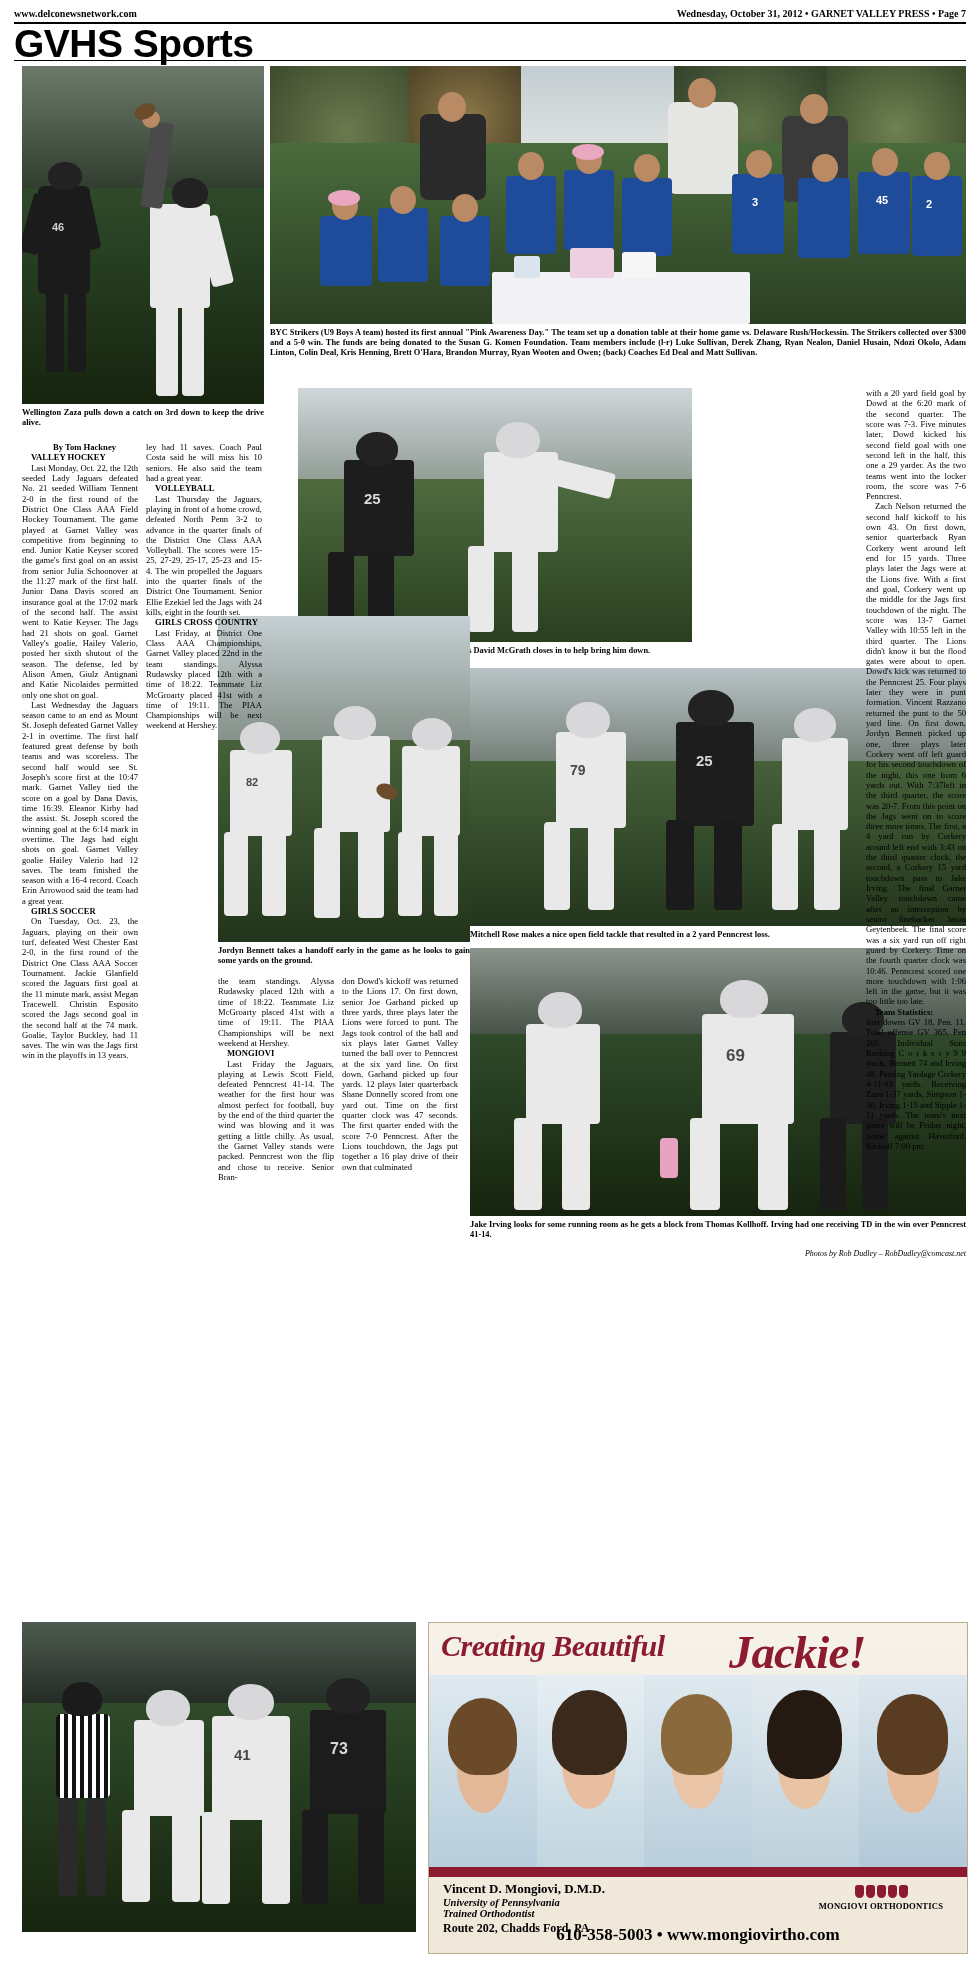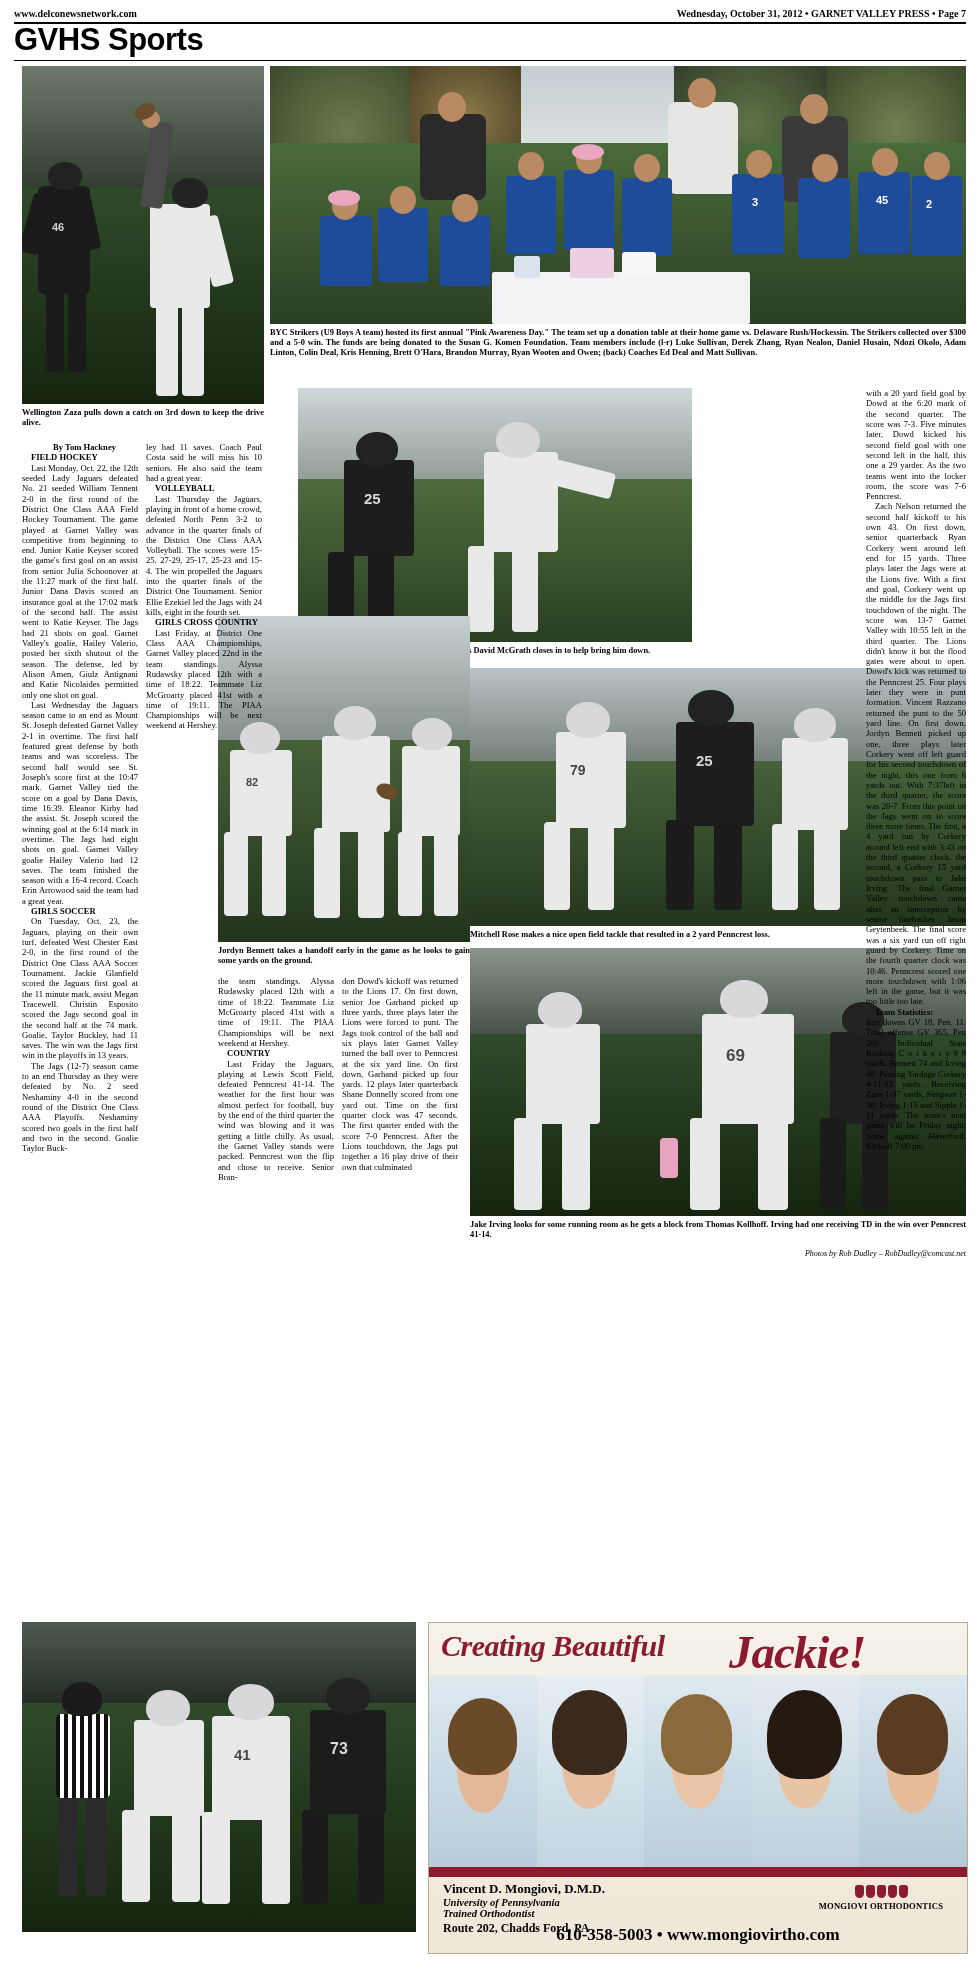--- a/index.html
+++ b/index.html
@@ -7,21 +7,21 @@
   .page{position:relative;width:936px;height:1974px;padding:0;box-sizing:border-box;}
 
   
   .topbar{position:absolute;left:14px;top:8px;width:952px;height:16px;font-family:"Liberation Serif",serif;font-size:10px;font-weight:bold;}
   .topbar .left{position:absolute;left:0;top:0;}
   .topbar .right{position:absolute;right:0;top:0;}
   .rule{position:absolute;left:14px;width:952px;height:2px;background:#000;}
 
   
   .masthead{position:absolute;left:14px;top:24px;width:952px;height:34px;}
-  .mh-left{position:absolute;left:0;top:-2px;font-family:"Liberation Sans",sans-serif;font-weight:bold;font-size:31px;letter-spacing:-0.5px;}
+  .mh-left{position:absolute;left:0;top:-2px;font-family:"Liberation Sans",sans-serif;font-weight:bold;font-size:39px;letter-spacing:-0.5px;}
   .mh-right{position:absolute;left:272px;top:2px;font-family:"Liberation Serif",serif;font-weight:bold;font-style:italic;font-size:27px;letter-spacing:-0.4px;}
 
   
   .photo{position:absolute;background:#2b2b2b;overflow:hidden;}
   .cap{position:absolute;font-family:"Liberation Serif",serif;font-size:8.4px;font-weight:bold;line-height:1.18;text-align:justify;}
 
   
   .col{position:absolute;font-family:"Liberation Serif",serif;font-size:8.6px;line-height:1.2;text-align:justify;}
   .col p{margin:0 0 0 0;text-indent:9px;}
   .hd{font-weight:bold;text-indent:0;margin-top:2px;}
@@ -259,40 +259,39 @@
     <div class="wht" style="left:240px;top:190px;width:28px;height:92px;"></div>
     <div class="blk" style="left:288px;top:88px;width:76px;height:104px;background:#1c1c1c;"></div>
     <div class="num" style="left:308px;top:118px;color:#d8d8d8;font-size:16px;">73</div>
     <div class="helmd" style="left:304px;top:56px;width:44px;height:36px;"></div>
     <div class="blk" style="left:280px;top:188px;width:26px;height:94px;"></div>
     <div class="blk" style="left:336px;top:188px;width:26px;height:94px;"></div>
   </div>
 
   <div class="col" style="left:22px;top:442px;width:116px;">
     <p class="byline">By Tom Hackney</p>
-    <p class="hd">FIELD HOCKEY</p>
+    <p class="hd">VALLEY HOCKEY</p>
     <p>Last Monday, Oct. 22, the 12th seeded Lady Jaguars defeated No. 21 seeded William Tennent 2-0 in the first round of the District One Class AAA Field Hockey Tournament. The game played at Garnet Valley was competitive from beginning to end. Junior Katie Keyser scored the game's first goal on an assist from senior Julia Schoonover at the 11:27 mark of the first half. Junior Dana Davis scored an insurance goal at the 17:02 mark of the second half. The assist went to Katie Keyser. The Jags had 21 shots on goal. Garnet Valley's goalie, Hailey Valerio, posted her sixth shutout of the season. The defense, led by Alison Amen, Giulz Antignani and Katie Nicolaides permitted only one shot on goal.</p>
     <p>Last Wednesday the Jaguars season came to an end as Mount St. Joseph defeated Garnet Valley 2-1 in overtime. The first half featured great defense by both teams and was scoreless. The second half would see St. Joseph's score first at the 10:47 mark. Garnet Valley tied the score on a goal by Dana Davis, time 16:39. Eleanor Kirby had the assist. St. Joseph scored the winning goal at the 6:14 mark in overtime. The Jags had eight shots on goal. Garnet Valley goalie Hailey Valerio had 12 saves. The team finished the season with a 16-4 record. Coach Erin Arrowood said the team had a great year.</p>
     <p class="hd">GIRLS SOCCER</p>
     <p>On Tuesday, Oct. 23, the Jaguars, playing on their own turf, defeated West Chester East 2-0, in the first round of the District One Class AAA Soccer Tournament. Jackie Glanfield scored the Jaguars first goal at the 11 minute mark, assist Megan Tracewell. Christin Esposito scored the Jags second goal in the second half at the 74 mark. Goalie, Taylor Buckley, had 11 saves. The win was the Jags first win in the playoffs in 13 years.</p>
-    <p>The Jags (12-7) season came to an end Thursday as they were defeated by No. 2 seed Neshaminy 4-0 in the second round of the District One Class AAA Playoffs. Neshaminy scored two goals in the first half and two in the second. Goalie Taylor Buck-</p>
   </div>
 
   <div class="col" style="left:146px;top:442px;width:116px;">
     <p style="text-indent:0;">ley had 11 saves. Coach Paul Costa said he will miss his 10 seniors. He also said the team had a great year.</p>
     <p class="hd">VOLLEYBALL</p>
     <p>Last Thursday the Jaguars, playing in front of a home crowd, defeated North Penn 3-2 to advance in the quarter finals of the District One Class AAA Volleyball. The scores were 15-25, 27-29, 25-17, 25-23 and 15-4. The win propelled the Jaguars into the quarter finals of the District One Tournament. Senior Ellie Ezekiel led the Jags with 24 kills, eight in the fourth set.</p>
     <p class="hd">GIRLS CROSS COUNTRY</p>
     <p>Last Friday, at District One Class AAA Championships, Garnet Valley placed 22nd in the team standings. Alyssa Rudawsky placed 12th with a time of 18:22. Teammate Liz McGroarty placed 41st with a time of 19:11. The PIAA Championships will be next weekend at Hershey.</p>
   </div>
 
   <div class="col" style="left:218px;top:976px;width:116px;">
     <p style="text-indent:0;visibility:hidden;height:0;overflow:hidden;">Last Friday, at District One Class AAA Championships, Garnet Valley placed 22nd in the team standings. Alyssa Rudawsky placed 12th with a time of 18:22. Teammate Liz McGroarty placed 41st with a time of 19:11. The PIAA Championships will be next weekend at Hershey.</p>
     <p style="text-indent:0;">the team standings. Alyssa Rudawsky placed 12th with a time of 18:22. Teammate Liz McGroarty placed 41st with a time of 19:11. The PIAA Championships will be next weekend at Hershey.</p>
-    <p class="hd">COUNTRY</p>
+    <p class="hd">MONGIOVI</p>
     <p>Last Friday the Jaguars, playing at Lewis Scott Field, defeated Penncrest 41-14. The weather for the first hour was almost perfect for football, buy by the end of the third quarter the wind was blowing and it was getting a little chilly. As usual, the Garnet Valley stands were packed. Penncrest won the flip and chose to receive. Senior Bran-</p>
   </div>
 
   <div class="col" style="left:342px;top:976px;width:116px;">
     <p style="text-indent:0;">don Dowd's kickoff was returned to the Lions 17. On first down, senior Joe Garhand picked up three yards, three plays later the Lions were forced to punt. The Jags took control of the ball and six plays later Garnet Valley turned the ball over to Penncrest at the six yard line. On first down, Garhand picked up four yards. 12 plays later quarterback Shane Donnelly scored from one yard out. Time on the first quarter clock was 47 seconds. The first quarter ended with the score 7-0 Penncrest. After the Lions touchdown, the Jags put together a 16 play drive of their own that culminated</p>
   </div>
 
   <div class="col" style="left:866px;top:388px;width:100px;">
     <p style="text-indent:0;">with a 20 yard field goal by Dowd at the 6:20 mark of the second quarter. The score was 7-3. Five minutes later, Dowd kicked his second field goal with one second left in the half, this one a 29 yarder. As the two teams went into the locker room, the score was 7-6 Penncrest.</p>
     <p>Zach Nelson returned the second half kickoff to his own 43. On first down, senior quarterback Ryan Corkery went around left end for 15 yards. Three plays later the Jags were at the Lions five. With a first and goal, Corkery went up the middle for the Jags first touchdown of the night. The score was 13-7 Garnet Valley with 10:55 left in the third quarter. The Lions didn't know it but the flood gates were about to open. Dowd's kick was returned to the Penncrest 25. Four plays later they were in punt formation. Vincent Razzano returned the punt to the 50 yard line. On first down, Jordyn Bennett picked up one, three plays later Corkery went off left guard for his second touchdown of the night, this one from 6 yards out. With 7:37left in the third quarter, the score was 20-7. From this point on the Jags went on to score three more times. The first, a 4 yard run by Corkery around left end with 3:43 on the third quarter clock, the second, a Corkery 15 yard touchdown pass to Jake Irving. The final Garnet Valley touchdown came after an interception by senior linebacker Jason Geytenbeek. The final score was a six yard run off right guard by Corkery. Time on the fourth quarter clock was 10:46. Penncrest scored one more touchdown with 1:06 left in the game, but it was too little too late.</p>

